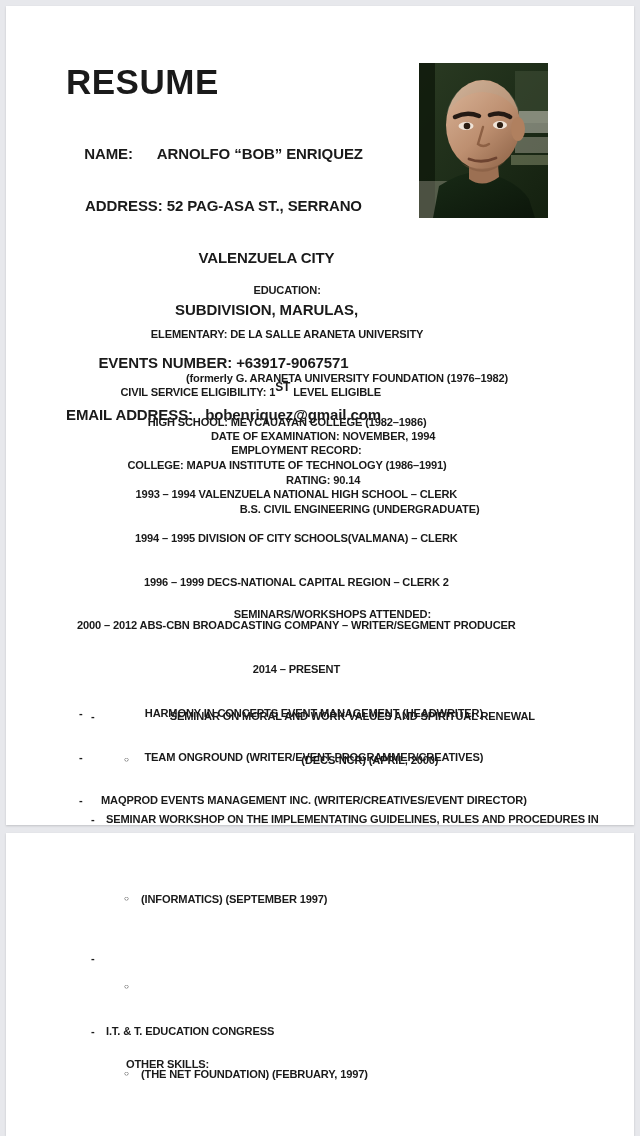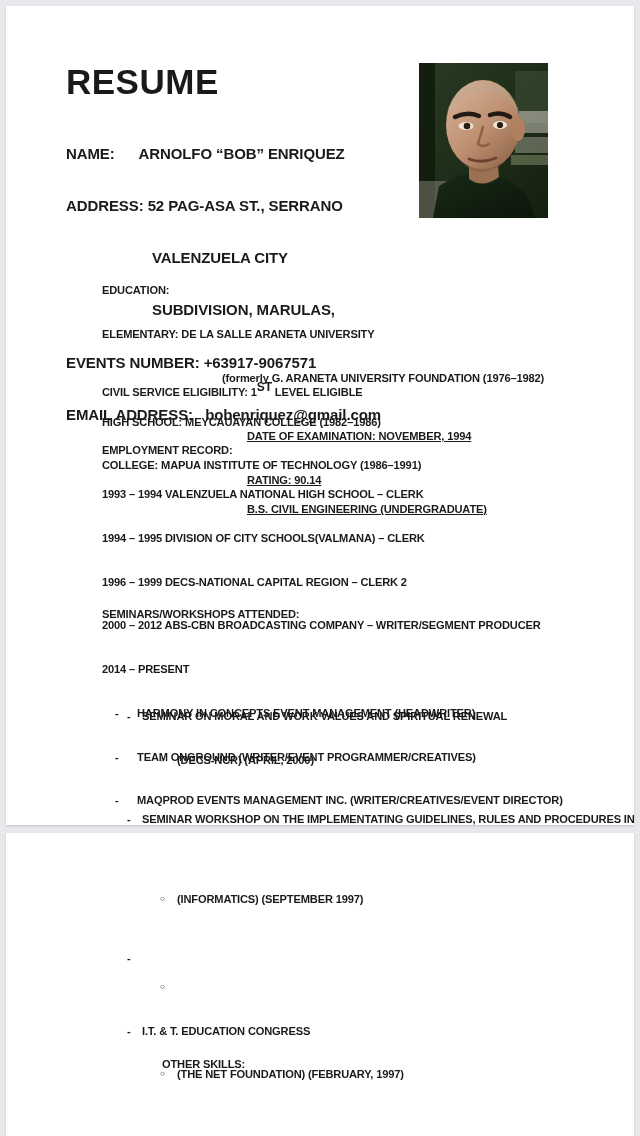--- a/index.html
+++ b/index.html
@@ -21,21 +21,21 @@
     background: #e7e8ec;
   }
   .page {
     position: absolute;
     left: 6px;
     width: 628px;
     background: #ffffff;
     box-shadow: 0 1px 2px rgba(0,0,0,0.16);
     overflow: hidden;
   }
-  #page-1 { top: 6px;   height: 819px; }
+  #page-1 { top: 6px;   height: 819px; text-align: center; }
   #page-2 { top: 833px; height: 303px; }
 
   .doc-body {
     position: relative;
     width: 100%;
     height: 100%;
   }
 
   
   .resume-title {
@@ -71,21 +71,20 @@
   .photo svg { display: block; }
 
   
   .tblock {
     position: absolute;
     font-size: 11.1px;
     font-weight: 700;
     line-height: 14.6px;
     letter-spacing: -0.15px;
     white-space: pre;
-    margin-left: 36px;
   }
   .line { white-space: pre; }
   .sup { font-size: 12px; vertical-align: super; line-height: 0; }
 
   .li {
     position: relative;
     white-space: pre;
   }
   .li .dash {
     position: absolute;
@@ -95,21 +94,21 @@
 
   
   .lvl1 { padding-left: 40px; }     
   .lvl1 .dash { left: 25px; }
   .lvl2 { padding-left: 75px; }     
   .lvl2 .dash { left: 58px; font-size: 8px; }
   .emp1 { padding-left: 35px; }     
   .emp1 .dash { left: 13px; }
   .indent-md { padding-left: 86px; }
   .indent-lg { padding-left: 120px; }
-  .indent-xl { padding-left: 145px; text-decoration: underline; }
+  .indent-xl { padding-left: 145px; }
   .indent-skills { padding-left: 60px; }
 
   .spacer { height: 14.6px; }
 </style>
 </head>
 <body>
 
 <div class="viewport">
 
   <div class="page" id="page-1">

